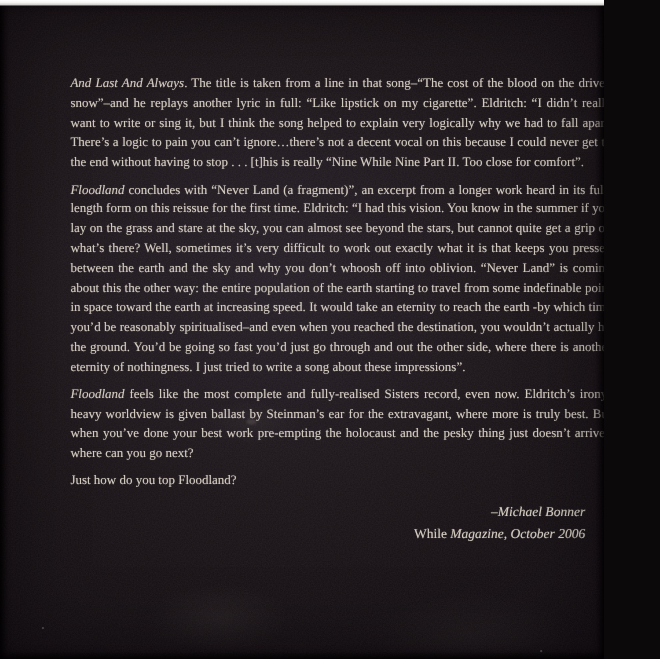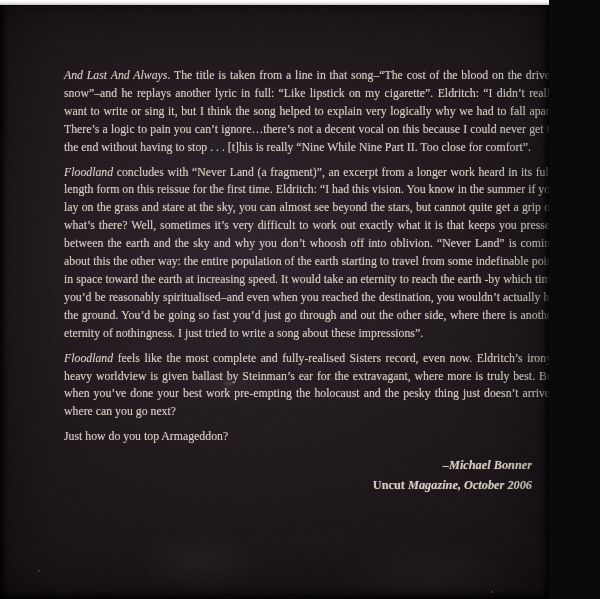--- a/index.html
+++ b/index.html
@@ -37,21 +37,21 @@
   }
   .content{
     position:absolute; left:64px; top:67px; width:492px; z-index:2;
     color:var(--text); font-size:11.8px; line-height:17.9px;
     text-align:justify; text-shadow:0 0 1px rgba(228,218,206,0.45);
   }
   .para{margin:0 0 7px 0; padding:0;}
   .it{font-style:italic;}
   .attribution{
     margin-top:9px; text-align:right; padding-right:24px;
-    font-size:12.3px; line-height:20.3px; font-weight:bold;
+    font-size:12.3px; line-height:20.3px; font-weight:normal;
     text-shadow:0 0 1px rgba(228,218,206,0.5);
   }
   .noise{position:absolute; inset:0; width:600px; height:599px; z-index:5; opacity:0.06; pointer-events:none;}
   .speck{position:absolute; border-radius:50%; z-index:4; pointer-events:none;}
   .s1{left:571px;top:568px;width:3px;height:3px;background:rgba(225,220,215,0.65);filter:blur(0.4px);}
   .s2{left:556px;top:565px;width:2px;height:2px;background:rgba(215,210,205,0.45);}
   .s3{left:583px;top:577px;width:2px;height:3px;background:rgba(230,225,220,0.55);filter:blur(0.4px);}
   .s4{left:491px;top:591px;width:2px;height:2px;background:rgba(210,205,200,0.40);}
   .s5{left:38px;top:570px;width:2px;height:2px;background:rgba(200,195,192,0.35);}
   .s6{left:224px;top:381px;width:9px;height:5px;background:rgba(170,162,155,0.18);filter:blur(1px);border-radius:50%;}
@@ -66,24 +66,24 @@
 <div class="page">
 
   <div class="scan-strip">
     <div class="scan-strip-end"></div>
   </div>
 
   <main class="content">
     <p class="para"><span class="it">And Last And Always</span><span>. The title is taken from a line in that song–“The cost of the blood on the driven snow”–and he replays another lyric in full: “Like lipstick on my cigarette”. Eldritch: “I didn’t really want to write or sing it, but I think the song helped to explain very logically why we had to fall apart. There’s a logic to pain you can’t ignore…there’s not a decent vocal on this because I could never get to the end without having to stop . . . [t]his is really “Nine While Nine Part II. Too close for comfort”.</span></p>
       <p class="para"><span class="it">Floodland</span><span> concludes with “Never Land (a fragment)”, an excerpt from a longer work heard in its full-length form on this reissue for the first time. Eldritch: “I had this vision. You know in the summer if you lay on the grass and stare at the sky, you can almost see beyond the stars, but cannot quite get a grip on what’s there? Well, sometimes it’s very difficult to work out exactly what it is that keeps you pressed between the earth and the sky and why you don’t whoosh off into oblivion. “Never Land” is coming about this the other way: the entire population of the earth starting to travel from some indefinable point in space toward the earth at increasing speed. It would take an eternity to reach the earth -by which time you’d be reasonably spiritualised–and even when you reached the destination, you wouldn’t actually hit the ground. You’d be going so fast you’d just go through and out the other side, where there is another eternity of nothingness. I just tried to write a song about these impressions”.</span></p>
       <p class="para"><span class="it">Floodland</span><span> feels like the most complete and fully-realised Sisters record, even now. Eldritch’s irony-heavy worldview is given ballast by Steinman’s ear for the extravagant, where more is truly best. But when you’ve done your best work pre-empting the holocaust and the pesky thing just doesn’t arrive–where can you go next?</span></p>
-      <p class="para"><span>Just how do you top Armageddon?</span></p>
+      <p class="para"><span>Just how do you top Floodland?</span></p>
       <div class="attribution">
         <div class="attr-line"><span class="it">–Michael Bonner</span></div>
-        <div class="attr-line"><span>Uncut </span><span class="it">Magazine, October 2006</span></div>
+        <div class="attr-line"><span>While </span><span class="it">Magazine, October 2006</span></div>
       </div>
   </main>
 
   <div class="speck s1"></div>
   <div class="speck s2"></div>
   <div class="speck s3"></div>
   <div class="speck s4"></div>
   <div class="speck s5"></div>
   <div class="speck s6"></div>
   <div class="speck s7"></div>

